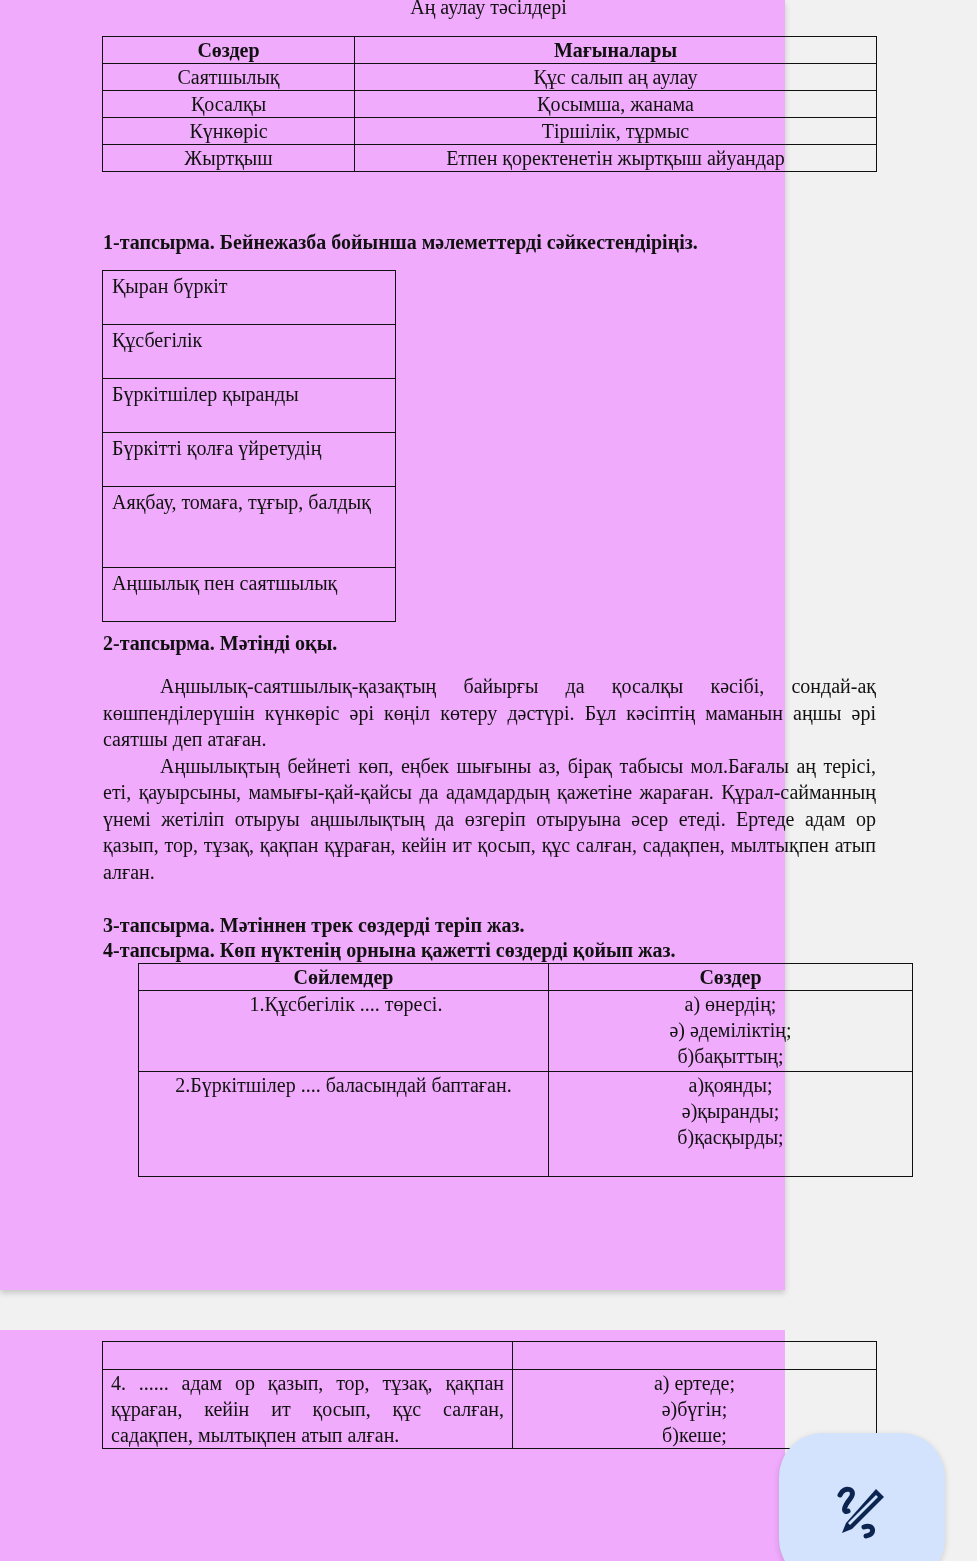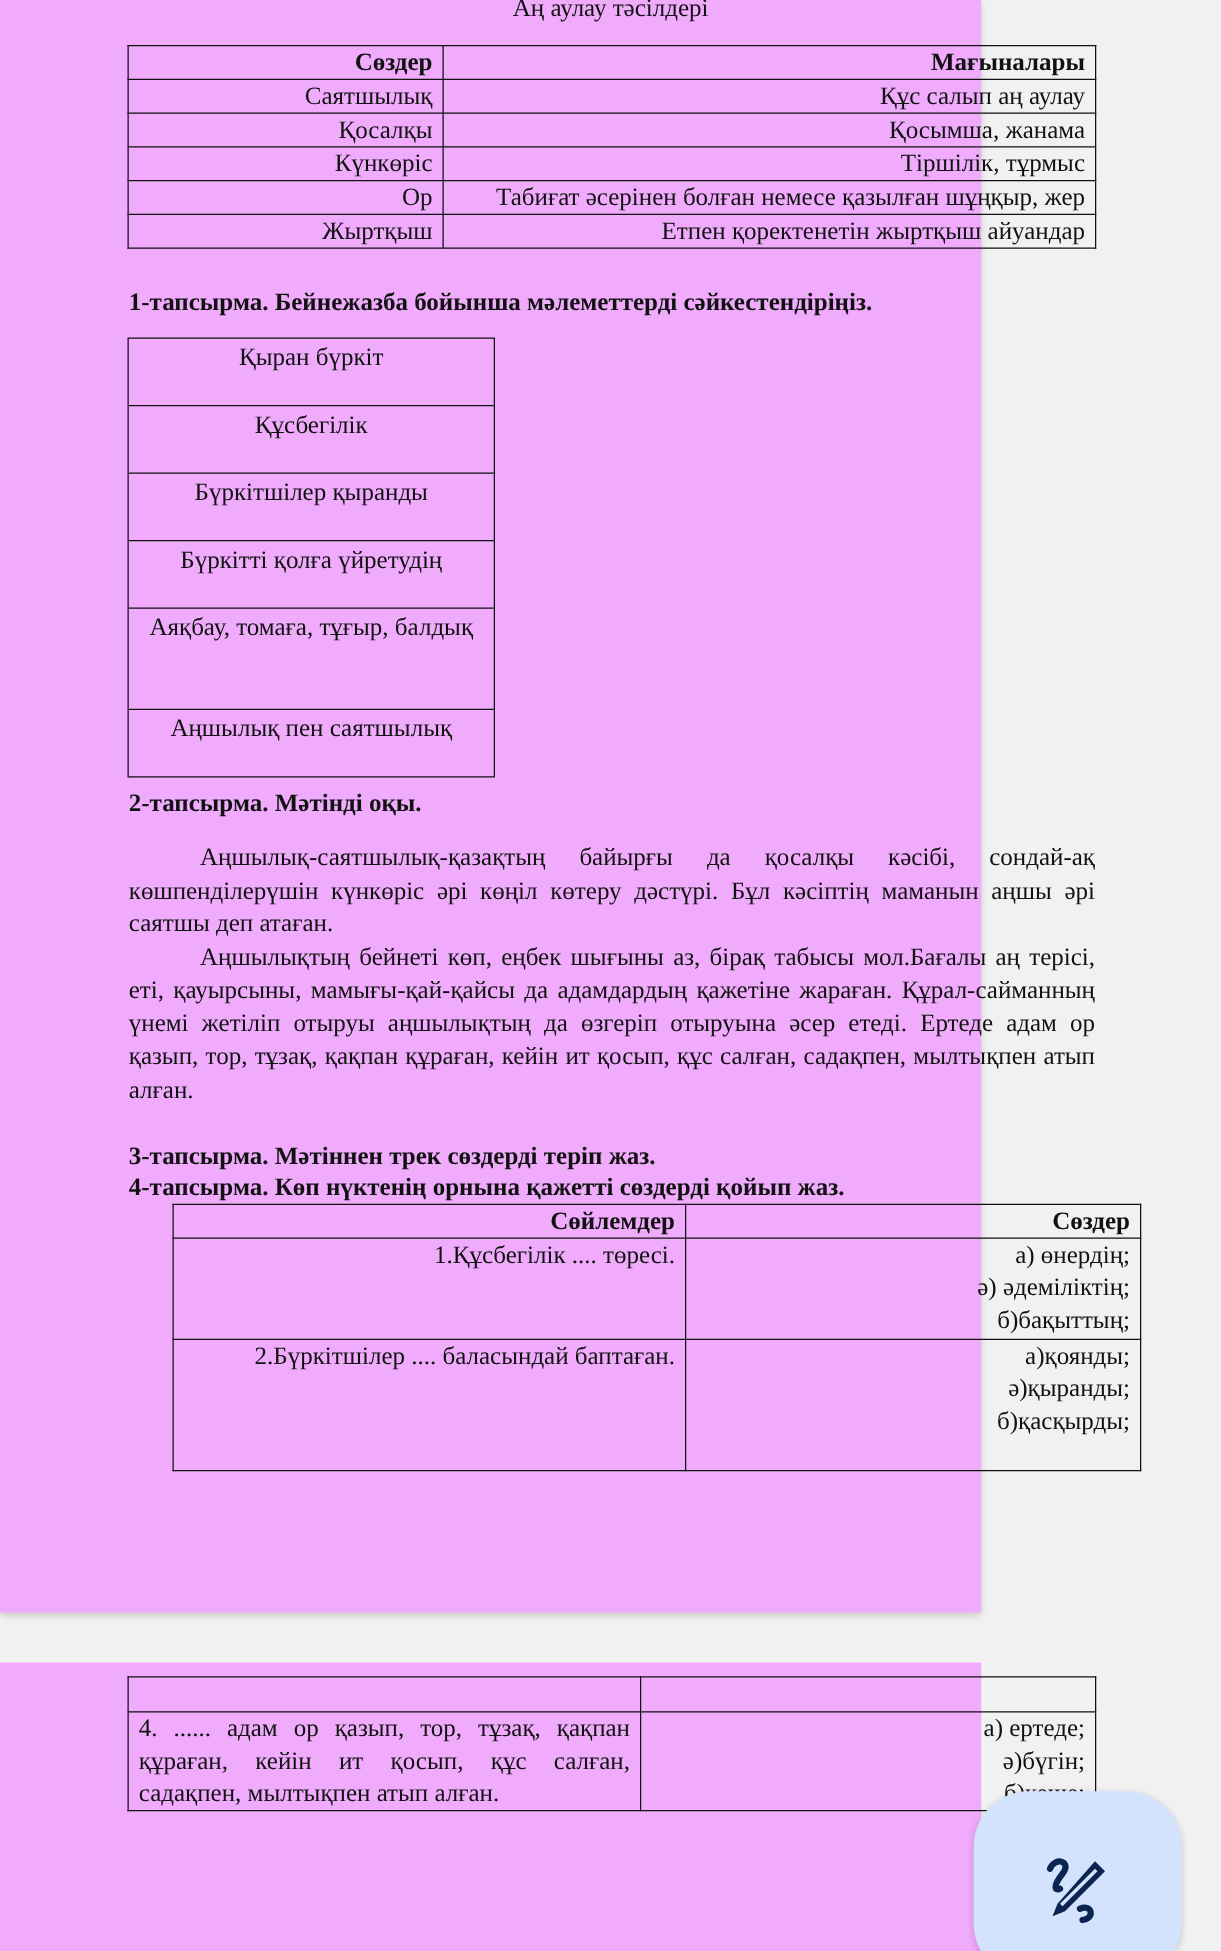--- a/index.html
+++ b/index.html
@@ -10,21 +10,21 @@
     color: #111;
   }
   .page {
     position: absolute; left: 0; width: 785px; background: #f0abfc;
   }
   #page1 { top: 0; height: 1290px; box-shadow: 0 3px 6px rgba(0,0,0,0.18); }
   #page2 { top: 1330px; height: 231px; }
   .abs { position: absolute; }
   .title { left: 0; width: 977px; text-align: center; top: -4px; font-size: 20px; }
   table { border-collapse: collapse; position: absolute; }
-  td, th { border: 1.5px solid #111; vertical-align: top; font-size: 20px; line-height: 26px; padding: 0 8px; text-align: right; font-weight: normal; }
+  td, th { border: 1.5px solid #111; vertical-align: top; font-size: 20px; line-height: 26px; padding: 0 8px; text-align: center; font-weight: normal; }
   th { font-weight: bold; }
   .heading { font-weight: bold; font-size: 20px; line-height: 26px; }
   .para { font-size: 20px; line-height: 26.5px; text-align: justify; text-indent: 57px; }
   .box { position: absolute; border: 1.5px solid #111; box-sizing: border-box; }
   .box .cell { border-bottom: 1.5px solid #111; box-sizing: border-box; padding: 2px 9px; font-size: 20px; line-height: 26px; }
   .box .cell:last-child { border-bottom: none; }
   .fab {
     position: absolute; left: 779px; top: 1433px; width: 166px; height: 150px;
     background: #d3e3fd; border-radius: 44px;
     box-shadow: 0 2px 6px rgba(0,0,0,0.15);
@@ -57,33 +57,29 @@
     </tr>
     <tr>
       <td>Қосалқы</td>
       <td>Қосымша, жанама</td>
     </tr>
     <tr>
       <td>Күнкөріс</td>
       <td>Тіршілік, тұрмыс</td>
     </tr>
     <tr>
-      <td>Ор</td>
-      <td>Табиғат әсерінен болған немесе қазылған шұңқыр, жер</td>
-    </tr>
-    <tr>
       <td>Жыртқыш</td>
       <td>Етпен қоректенетін жыртқыш айуандар</td>
     </tr>
   </tbody>
     </table>
 
   <div class="abs heading" style="left:103px; top:229px;">1-тапсырма. Бейнежазба бойынша мәлеметтерді сәйкестендіріңіз.</div>
 
-  <div class="box" style="left:102px; top:270px; width:294px; height:352px;text-align:center;">
+  <div class="box" style="left:102px; top:270px; width:294px; height:352px;">
     <div class="cell" style="height:54px">Қыран бүркіт</div>
     <div class="cell" style="height:54px">Құсбегілік</div>
     <div class="cell" style="height:54px">Бүркітшілер қыранды</div>
     <div class="cell" style="height:54px">Бүркітті қолға үйретудің</div>
     <div class="cell" style="height:81px">Аяқбау, томаға, тұғыр, балдық</div>
     <div class="cell" style="height:53px">Аңшылық пен саятшылық</div>
   </div>
 
 
   <div class="abs heading" style="left:103px; top:630px;">2-тапсырма. Мәтінді оқы.</div>

